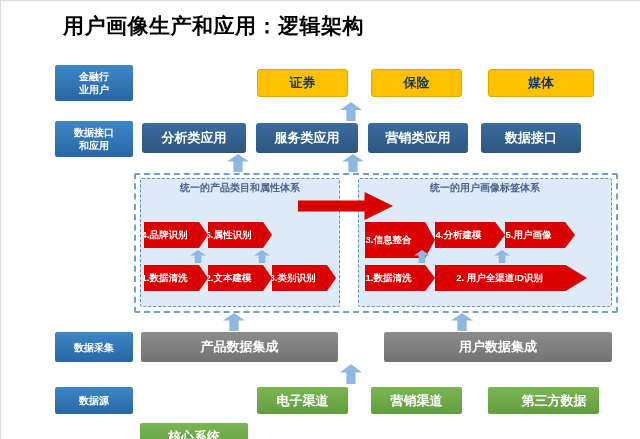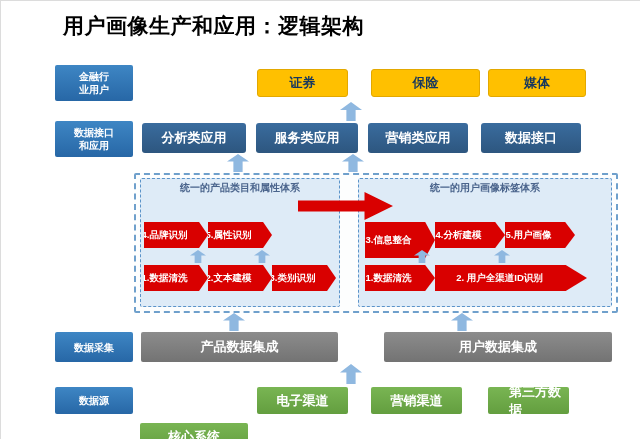--- a/index.html
+++ b/index.html
@@ -71,22 +71,22 @@
   <div class="abs title" style="left:20px;top:11px;width:560px;height:28px;margin-left:42px;">用户画像生产和应用：逻辑架构</div>
 
   <div class="abs layer-label" style="left:54px;top:64px;width:78px;height:36px;">金融行
 业用户</div>
   <div class="abs layer-label" style="left:54px;top:120px;width:78px;height:36px;">数据接口
 和应用</div>
   <div class="abs layer-label" style="left:54px;top:331px;width:78px;height:30px;">数据采集</div>
   <div class="abs layer-label" style="left:54px;top:386px;width:78px;height:27px;">数据源</div>
 
   <div class="abs chip-yellow" style="left:256px;top:68px;width:91px;height:28px;">证券</div>
-  <div class="abs chip-yellow" style="left:370px;top:68px;width:109px;height:28px;">保险</div>
-  <div class="abs chip-yellow" style="left:487px;top:68px;width:98px;height:28px;">媒体</div>
+  <div class="abs chip-yellow" style="left:370px;top:68px;width:91px;height:28px;">保险</div>
+  <div class="abs chip-yellow" style="left:487px;top:68px;width:106px;height:28px;">媒体</div>
 
   <div class="abs up-arrow" style="left:339px;top:101px;width:22px;height:19px;"></div>
 
   <div class="abs app-box" style="left:141px;top:122px;width:104px;height:30px;">分析类应用</div>
   <div class="abs app-box" style="left:255px;top:122px;width:102px;height:30px;">服务类应用</div>
   <div class="abs app-box" style="left:367px;top:122px;width:100px;height:30px;">营销类应用</div>
   <div class="abs app-box" style="left:480px;top:122px;width:100px;height:30px;">数据接口</div>
 
   <div class="abs up-arrow" style="left:226px;top:153px;width:22px;height:18px;"></div>
   <div class="abs up-arrow" style="left:341px;top:153px;width:22px;height:18px;"></div>
@@ -124,15 +124,15 @@
   <div class="abs up-arrow" style="left:450px;top:312px;width:22px;height:18px;"></div>
 
   <div class="abs gray-box" style="left:140px;top:331px;width:197px;height:30px;">产品数据集成</div>
   <div class="abs gray-box" style="left:383px;top:331px;width:228px;height:30px;">用户数据集成</div>
 
   <div class="abs up-arrow" style="left:339px;top:363px;width:22px;height:20px;"></div>
 
   <div class="abs green-box" style="left:139px;top:386px;width:108px;height:27px;margin-top:36px;">核心系统</div>
   <div class="abs green-box" style="left:256px;top:386px;width:91px;height:27px;">电子渠道</div>
   <div class="abs green-box" style="left:370px;top:386px;width:91px;height:27px;">营销渠道</div>
-  <div class="abs green-box" style="left:487px;top:386px;width:81px;height:27px;padding-left:21px;">第三方数据</div>
+  <div class="abs green-box" style="left:487px;top:386px;width:111px;height:27px;padding-left:21px;">第三方数据</div>
 
 </div>
 
 </body></html>

